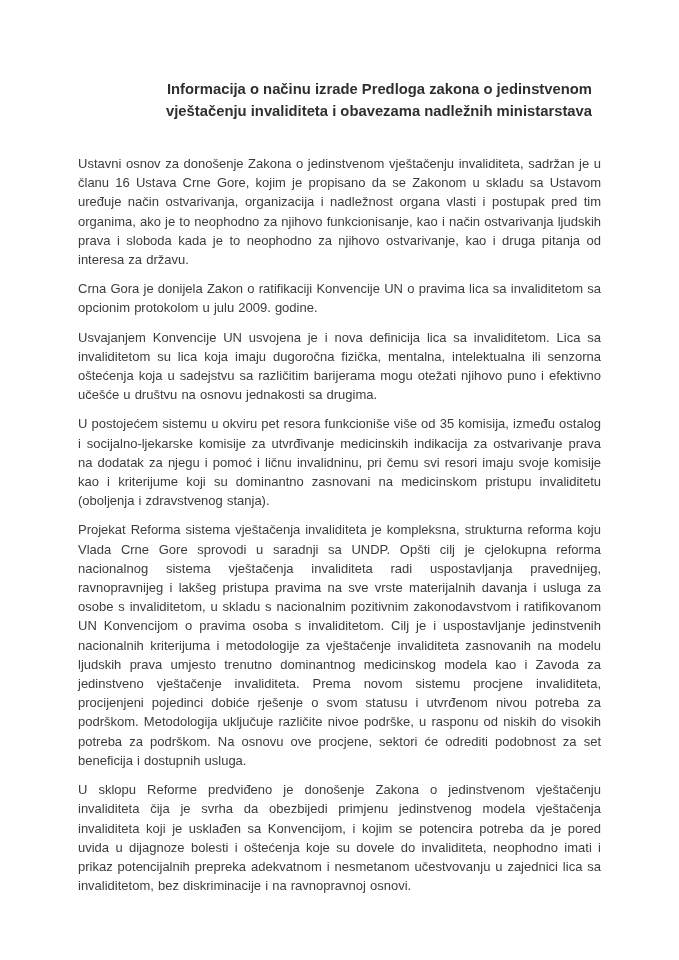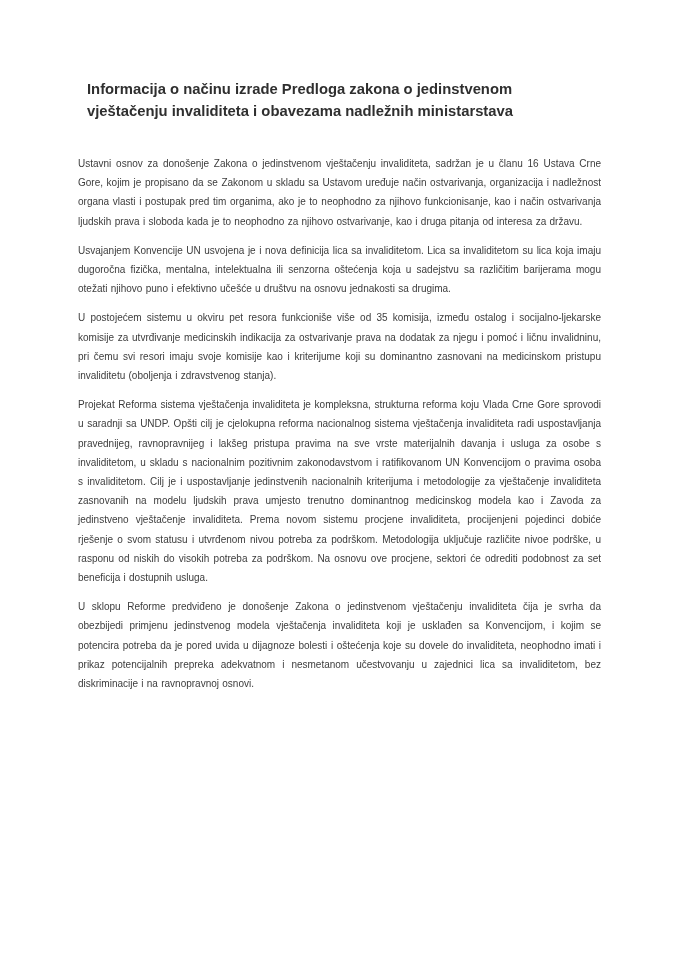--- a/index.html
+++ b/index.html
@@ -19,41 +19,42 @@
   .content {
     position: absolute;
     left: 78px;
     top: 78px;
     width: 523px;
   }
   .doc-title {
     font-weight: bold;
     font-size: 14.8px;
     line-height: 22px;
-    text-align: left;
+    text-align: right;
     max-width: 505px;
     margin: 0 auto 32px auto;
     color: #2f2f2f;
   }
   .body-text p {
-    font-size: 10px;
+    font-size: 13px;
     line-height: 19.2px;
     text-align: justify;
     text-justify: inter-word;
     margin: 0 0 10px 0;
     word-spacing: 0.5px;
   }
 </style>
 </head>
 <body>
 
 <div class="page">
   <div class="content">
     <div class="doc-title">Informacija o načinu izrade Predloga zakona o jedinstvenom vještačenju invaliditeta i obavezama nadležnih ministarstava</div>
     <div class="body-text">
       <p>Ustavni osnov za donošenje Zakona o jedinstvenom vještačenju invaliditeta, sadržan je u članu 16 Ustava Crne Gore, kojim je propisano da se Zakonom u skladu sa Ustavom uređuje način ostvarivanja, organizacija i nadležnost organa vlasti i postupak pred tim organima, ako je to neophodno za njihovo funkcionisanje, kao i način ostvarivanja ljudskih prava i sloboda kada je to neophodno za njihovo ostvarivanje, kao i druga pitanja od interesa za državu.</p>
+      <p>Crna Gora je donijela Zakon o ratifikaciji Konvencije UN o pravima lica sa invaliditetom sa opcionim protokolom u julu 2009. godine.</p>
       <p>Usvajanjem Konvencije UN usvojena je i nova definicija lica sa invaliditetom. Lica sa invaliditetom su lica koja imaju dugoročna fizička, mentalna, intelektualna ili senzorna oštećenja koja u sadejstvu sa različitim barijerama mogu otežati njihovo puno i efektivno učešće u društvu na osnovu jednakosti sa drugima.</p>
       <p>U postojećem sistemu u okviru pet resora funkcioniše više od 35 komisija, između ostalog i socijalno-ljekarske komisije za utvrđivanje medicinskih indikacija za ostvarivanje prava na dodatak za njegu i pomoć i ličnu invalidninu, pri čemu svi resori imaju svoje komisije kao i kriterijume koji su dominantno zasnovani na medicinskom pristupu invaliditetu (oboljenja i zdravstvenog stanja).</p>
       <p>Projekat Reforma sistema vještačenja invaliditeta je kompleksna, strukturna reforma koju Vlada Crne Gore sprovodi u saradnji sa UNDP. Opšti cilj je cjelokupna reforma nacionalnog sistema vještačenja invaliditeta radi uspostavljanja pravednijeg, ravnopravnijeg i lakšeg pristupa pravima na sve vrste materijalnih davanja i usluga za osobe s invaliditetom, u skladu s nacionalnim pozitivnim zakonodavstvom i ratifikovanom UN Konvencijom o pravima osoba s invaliditetom. Cilj je i uspostavljanje jedinstvenih nacionalnih kriterijuma i metodologije za vještačenje invaliditeta zasnovanih na modelu ljudskih prava umjesto trenutno dominantnog medicinskog modela kao i Zavoda za jedinstveno vještačenje invaliditeta. Prema novom sistemu procjene invaliditeta, procijenjeni pojedinci dobiće rješenje o svom statusu i utvrđenom nivou potreba za podrškom. Metodologija uključuje različite nivoe podrške, u rasponu od niskih do visokih potreba za podrškom. Na osnovu ove procjene, sektori će odrediti podobnost za set beneficija i dostupnih usluga.</p>
       <p>U sklopu Reforme predviđeno je donošenje Zakona o jedinstvenom vještačenju invaliditeta čija je svrha da obezbijedi primjenu jedinstvenog modela vještačenja invaliditeta koji je usklađen sa Konvencijom, i kojim se potencira potreba da je pored uvida u dijagnoze bolesti i oštećenja koje su dovele do invaliditeta, neophodno imati i prikaz potencijalnih prepreka adekvatnom i nesmetanom učestvovanju u zajednici lica sa invaliditetom, bez diskriminacije i na ravnopravnoj osnovi.</p>
     </div>
   </div>
 </div>
 
 </body></html>

